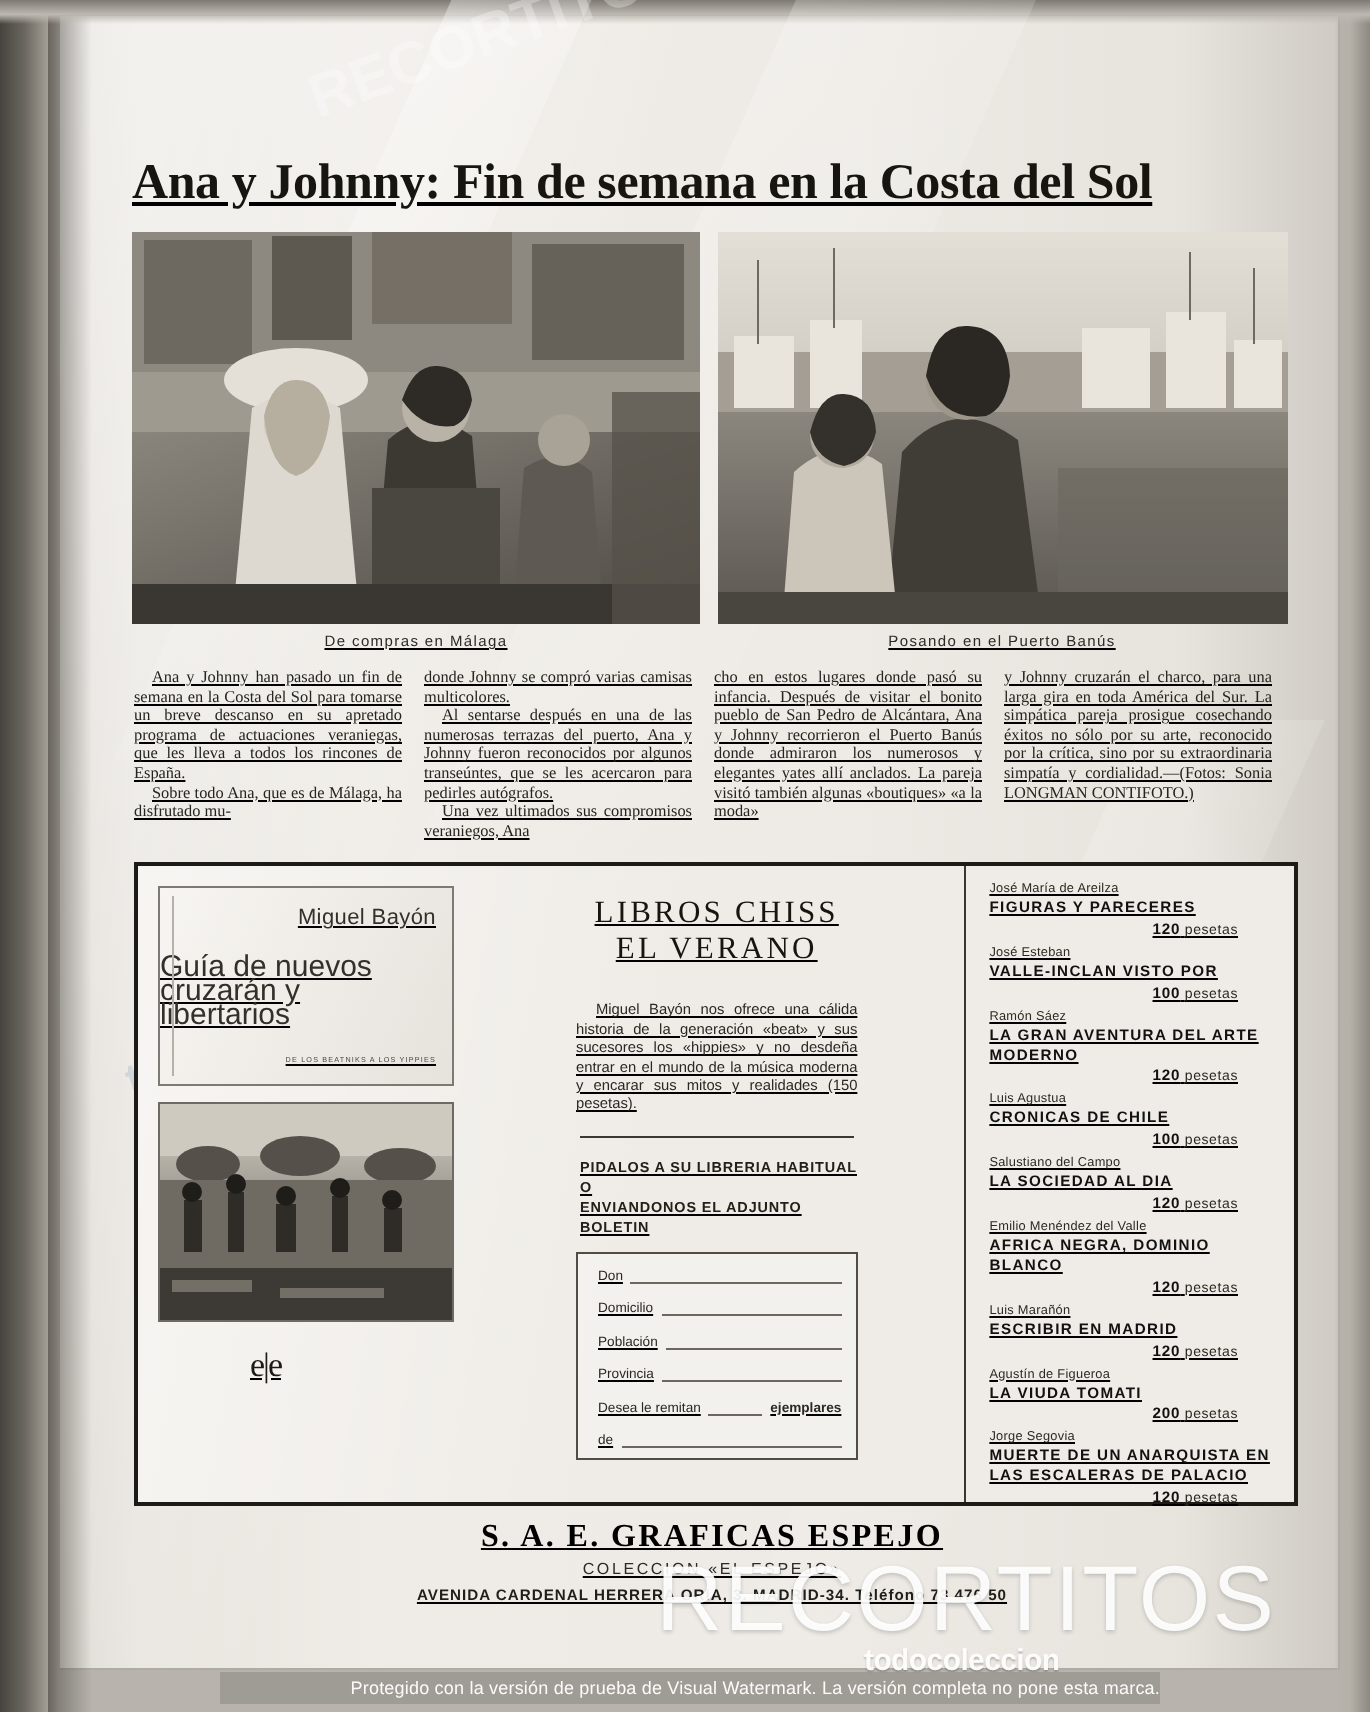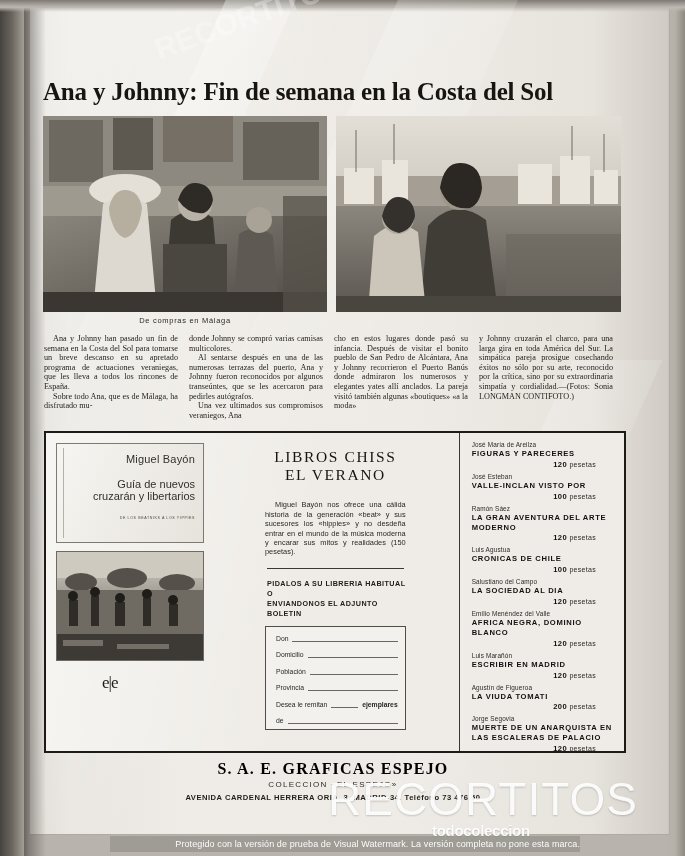--- a/index.html
+++ b/index.html
@@ -41,21 +41,21 @@
   }
 
   
   .sheen{
     position:absolute;pointer-events:none;
     background:linear-gradient(120deg,rgba(255,255,255,.38),rgba(255,255,255,0));
     transform:skewX(-24deg);
   }
 
   
-  .content{position:absolute;left:40px;top:20px;width:585px;}
+  .content{position:absolute;left:63px;top:20px;width:585px;text-decoration:underline;}
 
   .headline{
     font-family:"Liberation Serif",serif;
     font-weight:bold;
     font-size:25px;
     letter-spacing:-0.2px;
     color:#17150f;
     margin:58px 0 10px 3px;
     white-space:nowrap;
   }
@@ -111,21 +111,21 @@
   }
   .cover-inner{
     position:absolute;left:6px;top:4px;right:4px;bottom:4px;
     border-left:1px solid #b4b1aa;
   }
   .cover-author{
     font-size:11px;color:#33302b;text-align:right;margin:9px 8px 0 0;
     letter-spacing:.2px;
   }
   .cover-title{
-    font-size:11px;color:#33302b;text-align:right;margin:13px 8px 0 0;
+    font-size:15px;color:#33302b;margin:13px 8px 0 0;
     line-height:12px;
   }
   .cover-sub{
     font-size:3.6px;color:#4a4740;text-align:right;margin:14px 8px 0 0;
     letter-spacing:.6px;
   }
   .cover-photo{
     width:148px;height:110px;margin-top:8px;
     border:1px solid #6d6a63;box-sizing:border-box;
     position:relative;overflow:hidden;background:#3b3833;
@@ -307,20 +307,21 @@
           <circle cx="62" cy="102" r="16" fill="#b2aa9e"></circle>
           <path d="M46 100 q5 -20 17 -19 q15 1 16 19 q-3 14 -16 17 q-14 -3 -17 -17z" fill="#34312c"></path>
           <rect x="170" y="118" width="115" height="78" fill="#6b675f" opacity=".6"></rect>
           <rect x="0" y="180" width="285" height="16" fill="#49463f"></rect>
         </svg>
       </div>
     </div>
 
     <div class="caprow">
       <div class="cap">De compras en Málaga</div>
+      <div class="cap">Posando en el Puerto Banús</div>
     </div>
 
     <div class="cols">
       <div class="col">
         <p>Ana y Johnny han pasado un fin de semana en la Costa del Sol para tomarse un breve descanso en su apretado programa de actuaciones veraniegas, que les lleva a todos los rincones de España.</p>
         <p>Sobre todo Ana, que es de Málaga, ha disfrutado mu-</p>
       </div>
       <div class="col">
         <p class="noind">donde Johnny se compró varias camisas multicolores.</p>
         <p>Al sentarse después en una de las numerosas terrazas del puerto, Ana y Johnny fueron reconocidos por algunos transeúntes, que se les acercaron para pedirles autógrafos.</p>

